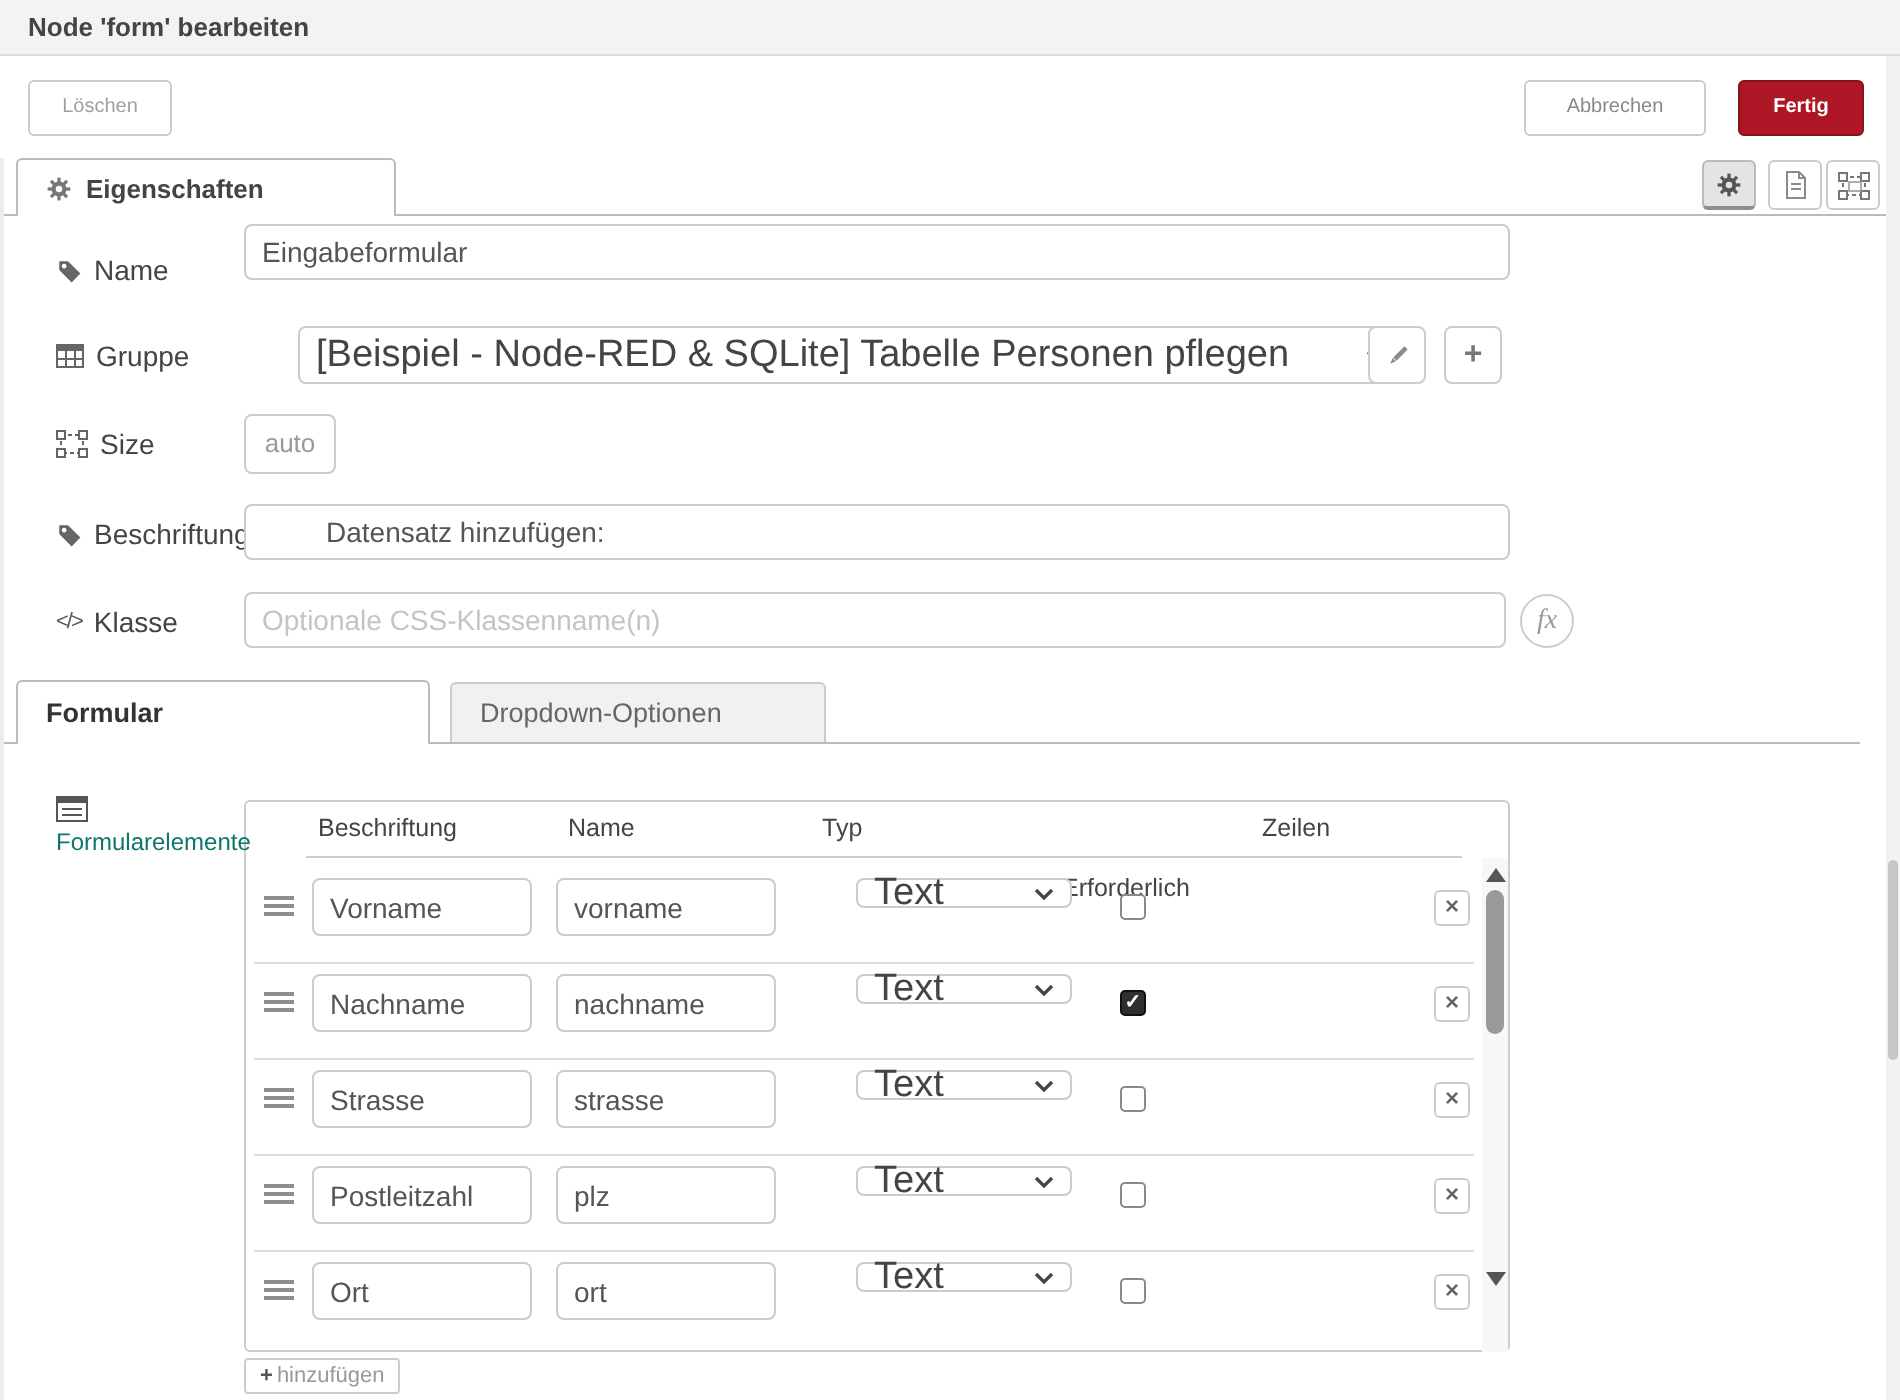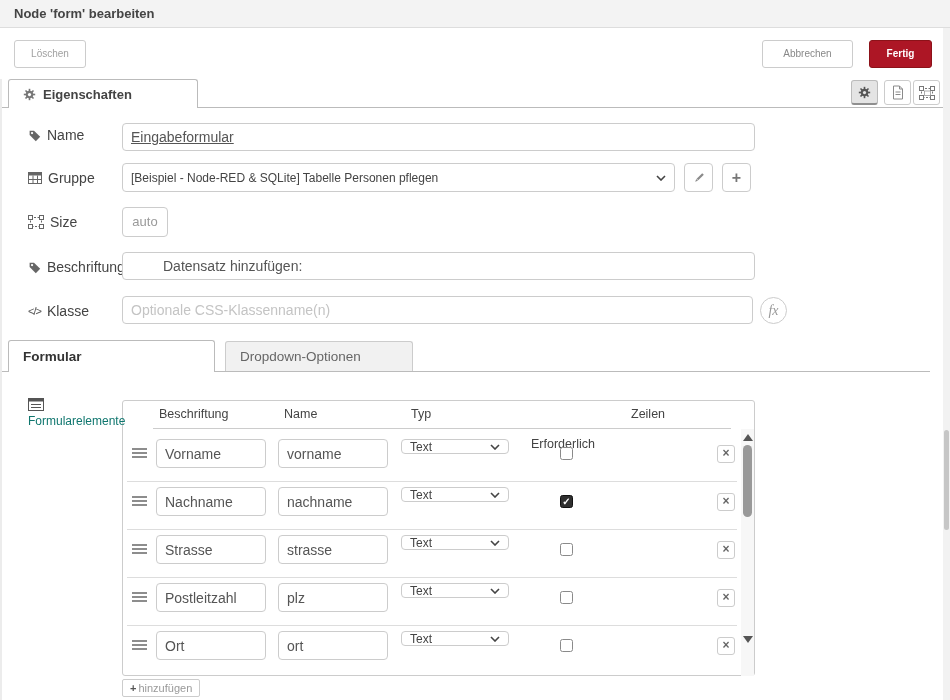--- a/index.html
+++ b/index.html
@@ -36,22 +36,22 @@
   .mini-grp  { left:913px; }
 
   
   .fld-label { position:absolute; left:28px; font-size:14px; color:#444;
     display:flex; align-items:center; gap:6px; white-space:nowrap; }
   .txt-input { position:absolute; height:28px; border:1px solid #ccc; border-radius:4px;
     font-family:"Liberation Sans",sans-serif; font-size:14px; color:#555;
     padding:0 8px; background:#fff; }
   .txt-input::placeholder { color:#c4c4c4; }
   .sel-box { position:absolute; height:29px; border:1px solid #ccc; border-radius:4px;
-    background:#fff; font-size:12px; color:#444; display:flex; align-items:center;
-    padding:0 8px; cursor:pointer; }
+    background:#fff; font-size:19px; color:#444; display:flex; align-items:center;
+    padding:0 8px; cursor:pointer;margin-left:27px; }
   .sel-box .sel-text { flex:1; overflow:hidden; white-space:nowrap; }
   .sq-btn { position:absolute; width:29px; height:29px; background:#fff;
     border:1px solid #ccc; border-radius:4px; display:flex; align-items:center;
     justify-content:center; cursor:pointer; }
   .auto-btn { left:122px; top:207px; width:46px; height:30px; background:#fff;
     border:1px solid #ccc; border-radius:4px; font-size:13px; color:#999;
     text-align:center; line-height:28px; cursor:pointer; }
   .fx-btn { left:760px; top:297px; width:27px; height:27px; border:1px solid #ccc;
     border-radius:50%; background:#fff; display:flex; align-items:center;
     justify-content:center; font-family:"Liberation Serif",serif; font-style:italic;
@@ -180,21 +180,21 @@
 
   <div class="fld-label" style="top:127px;">
     <span>
       <svg width="13" height="13" viewBox="0 0 16 16">
         <path d="M2 2 h5.4 L15 9.6 9.6 15 2 7.4 Z" fill="#666"></path>
         <circle cx="5" cy="5" r="1.4" fill="#fff"></circle>
       </svg>
     </span>
     <span>Name</span>
   </div>
-  <input class="txt-input" style="left: 122px; top: 123px; width: 633px; text-decoration: underline;" value="Eingabeformular">
+  <input class="txt-input" style="left: 122px; top: 112px; width: 633px;" value="Eingabeformular">
 
   <div class="fld-label" style="top:170px;">
     <span>
       <svg width="14" height="12" viewBox="0 0 14 12">
         <rect x="0.5" y="0.5" width="13" height="11" fill="none" stroke="#666"></rect>
         <rect x="0.5" y="0.5" width="13" height="3" fill="#666"></rect>
         <line x1="0.5" y1="7.5" x2="13.5" y2="7.5" stroke="#666"></line>
         <line x1="5" y1="3.5" x2="5" y2="11.5" stroke="#666"></line>
         <line x1="9.5" y1="3.5" x2="9.5" y2="11.5" stroke="#666"></line>
       </svg>

